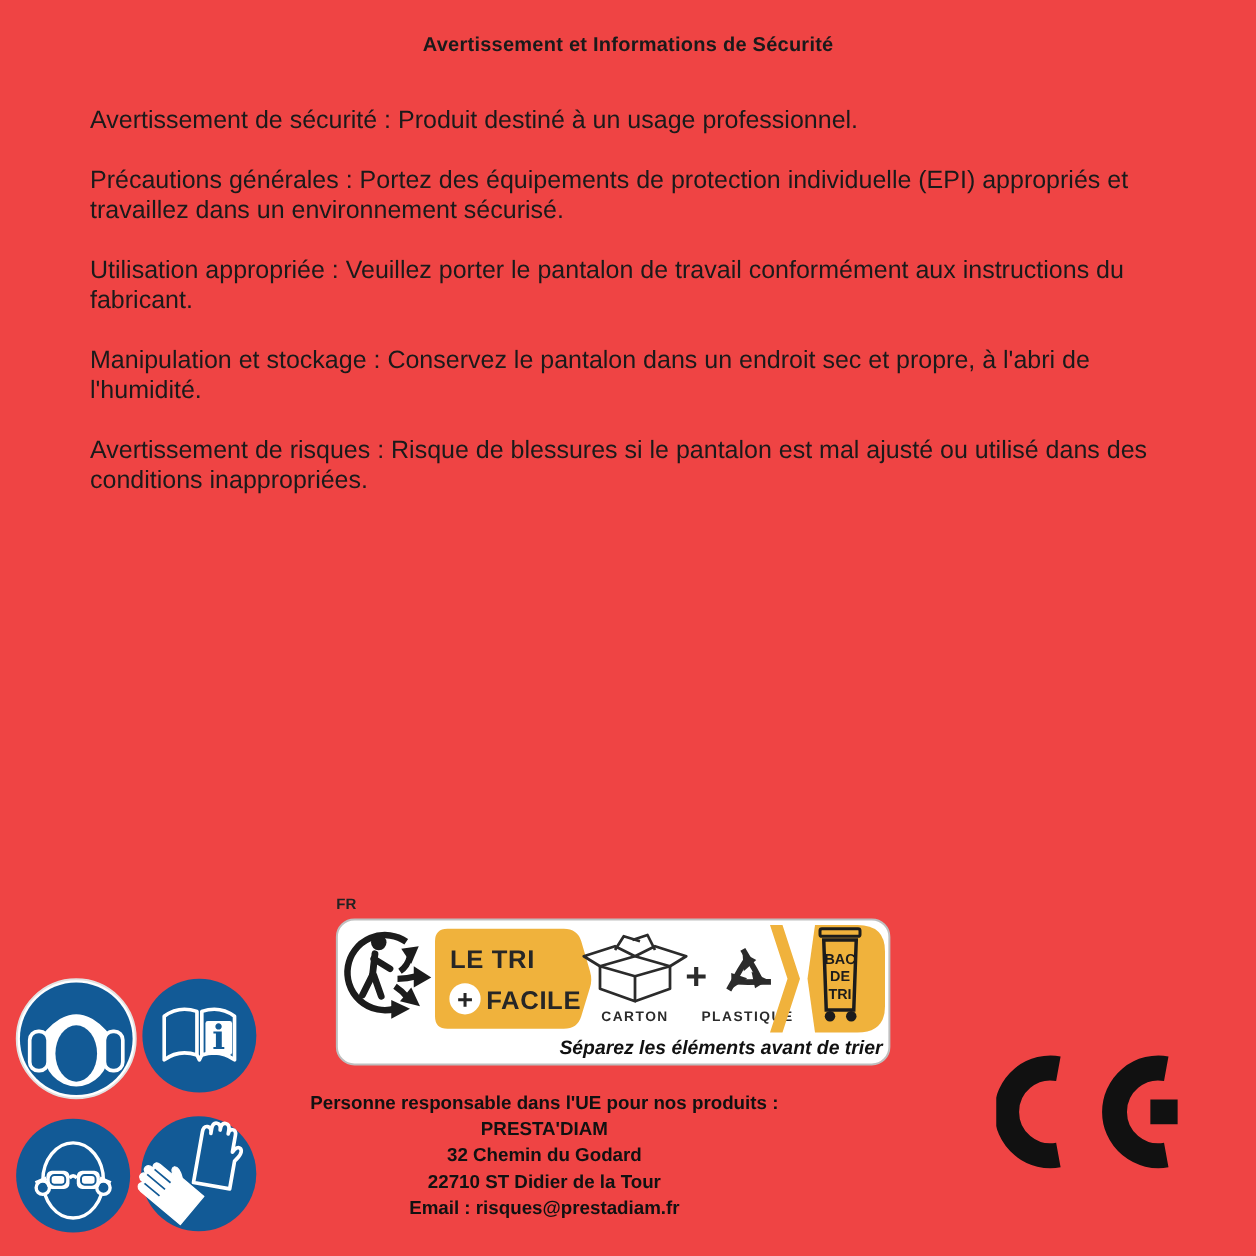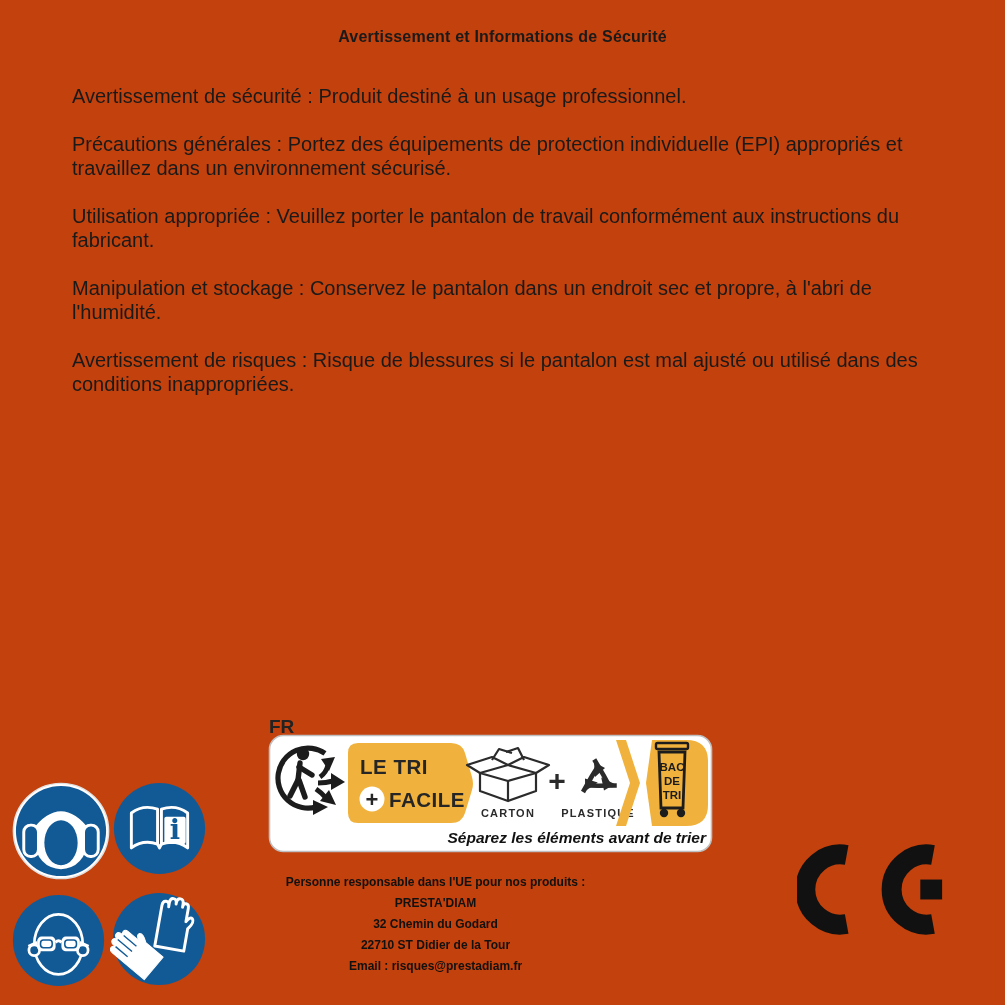--- a/index.html
+++ b/index.html
@@ -1,26 +1,26 @@
 <!DOCTYPE html>
 <html><head>
 <meta charset="utf-8">
 <style>
   html,body{margin:0;padding:0;background:#fff;}
-  #page{position:relative;width:1005px;height:1005px;background:#c2410c;overflow:hidden;
+  #page{position:relative;width:1005px;height:1005px;background:#ef4444;overflow:hidden;
         font-family:"Liberation Sans","DejaVu Sans",sans-serif;color:#1a1a1a;}
   .title{position:absolute;top:28px;left:0;width:1005px;text-align:center;
          font-size:16px;font-weight:bold;letter-spacing:.2px;}
   .paras{position:absolute;left:72px;top:84px;width:852px;font-size:20px;line-height:24px;}
   .paras p{margin:0 0 24px 0;}
-  .fr-label{position:absolute;left:269px;top:716px;font-size:19px;font-weight:bold;color:#222;}
+  .fr-label{position:absolute;left:269px;top:716px;font-size:12px;font-weight:bold;color:#222;}
   .badge{position:absolute;left:268px;top:733px;}
   .picto{position:absolute;}
   .resp{position:absolute;left:0;top:872px;width:871px;text-align:center;
-        font-weight:bold;font-size:12px;line-height:21px;color:#111;}
+        font-weight:bold;font-size:15px;line-height:21px;color:#111;}
   .resp div{margin:0;}
   .ce{position:absolute;left:797px;top:841px;}
   svg text{font-family:"Liberation Sans","DejaVu Sans",sans-serif;}
 </style>
 </head>
 <body>
 
 <div id="page">
 
   <div class="title">Avertissement et Informations de Sécurité</div>

